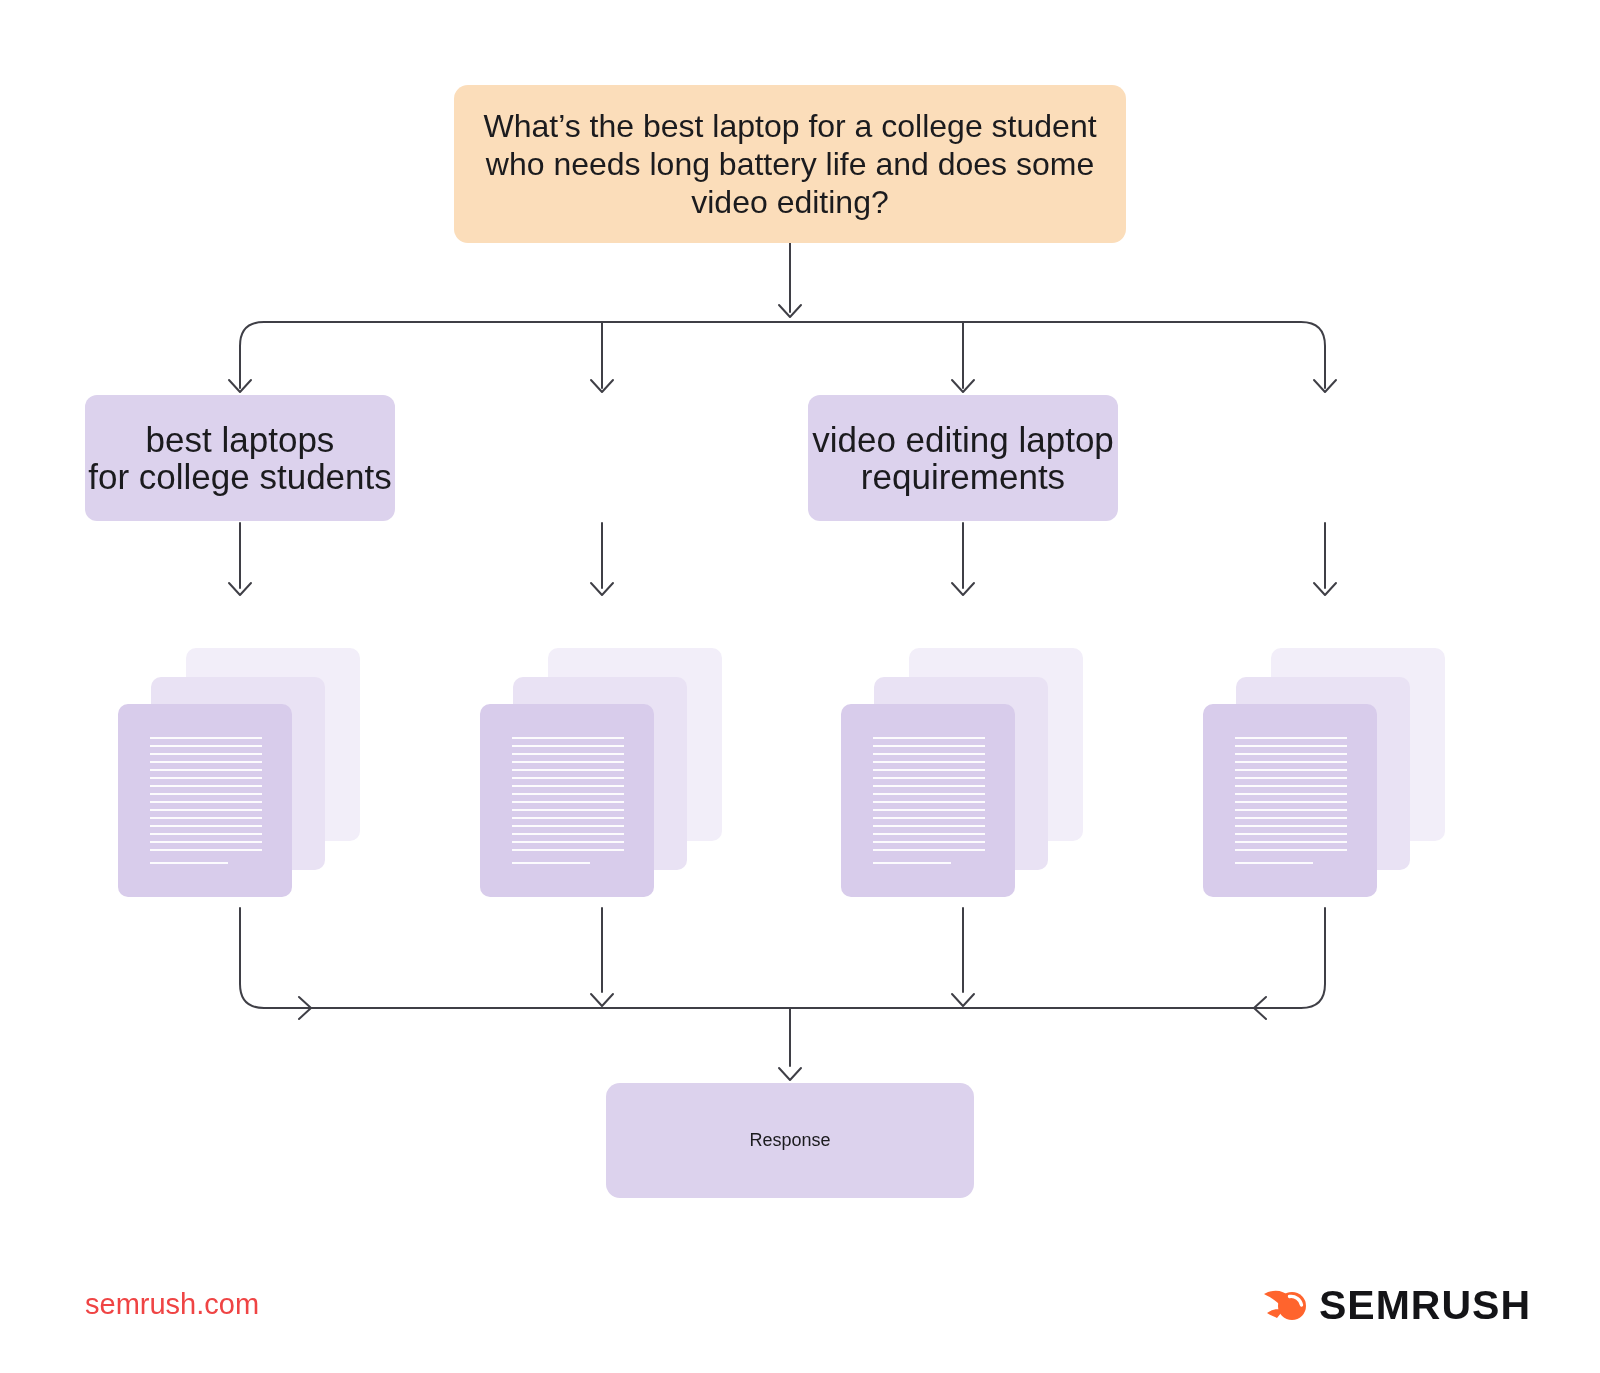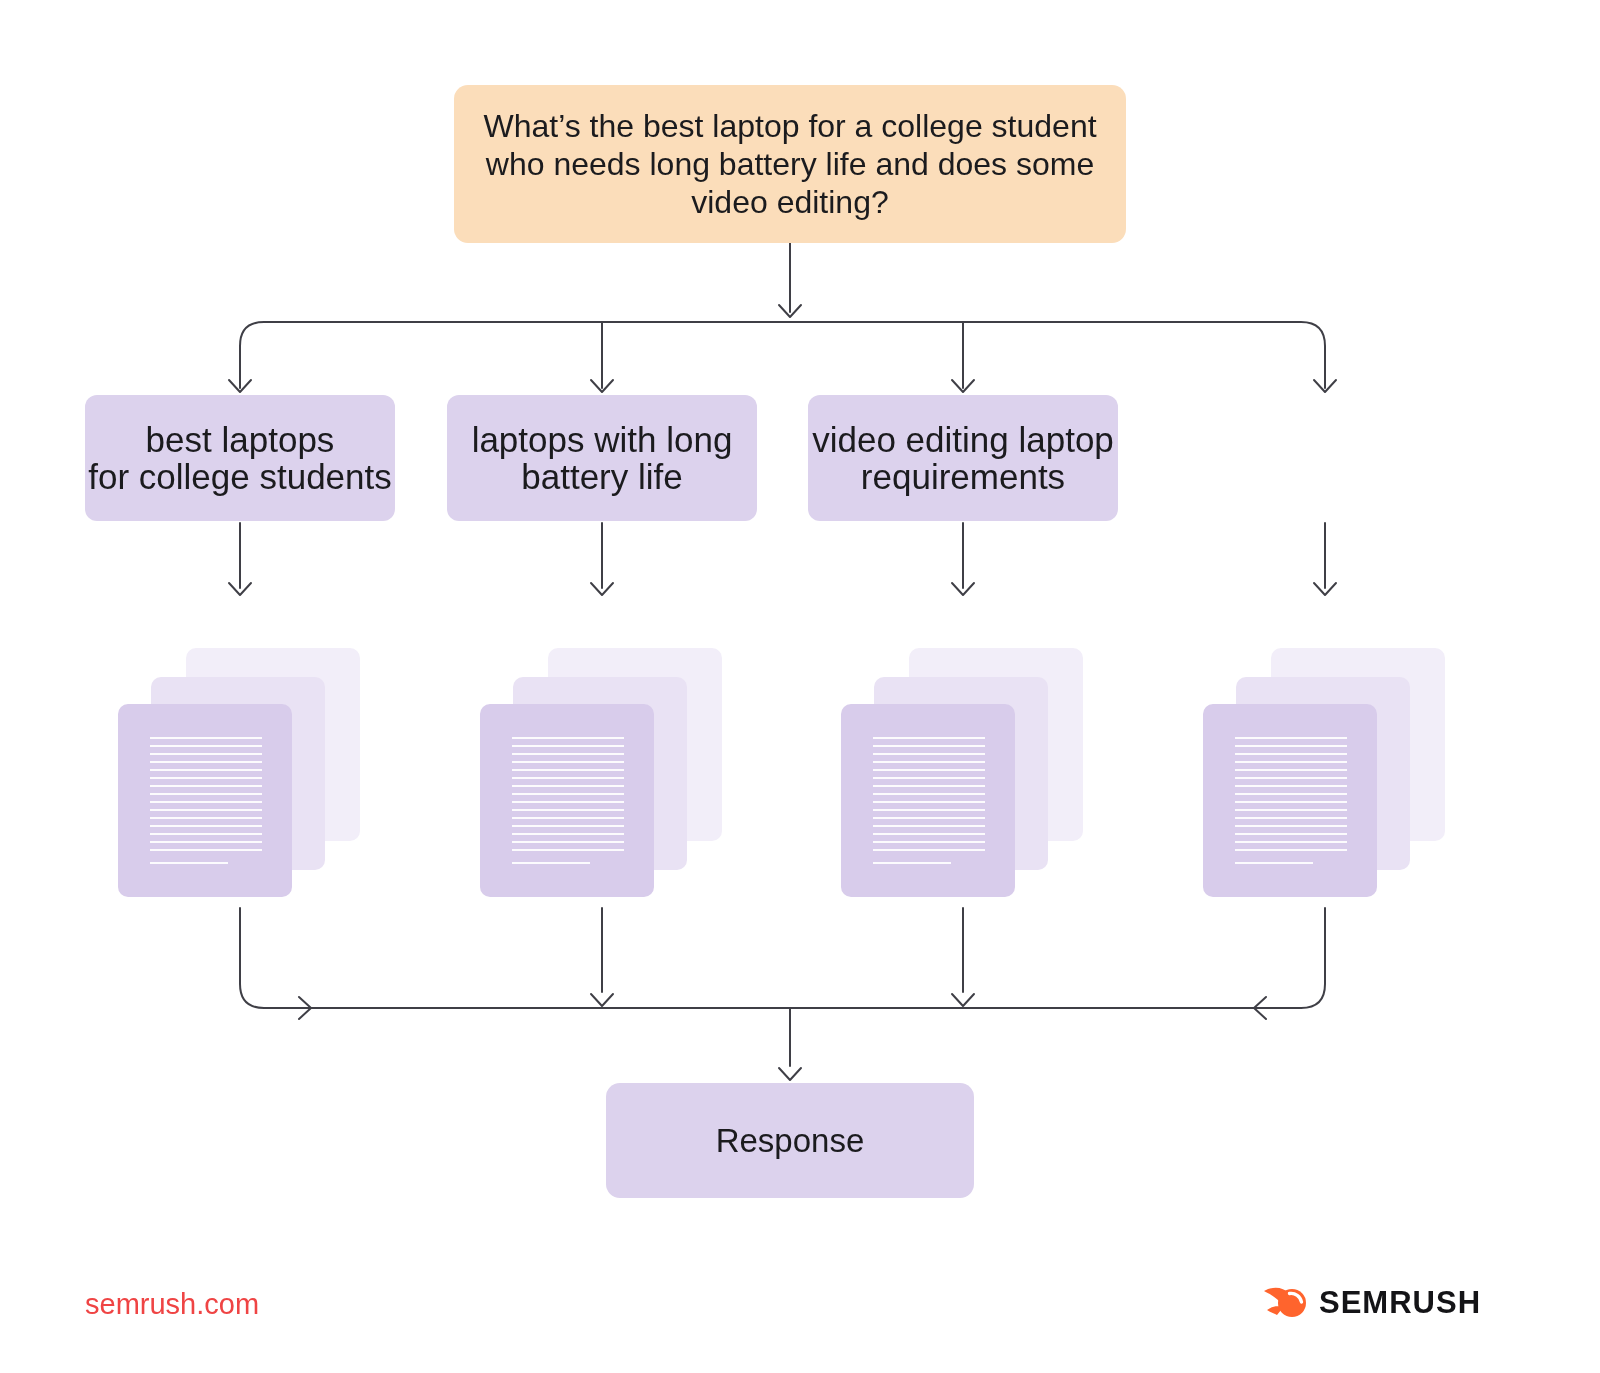--- a/index.html
+++ b/index.html
@@ -11,41 +11,41 @@
 
   .node{position:absolute;display:flex;align-items:center;justify-content:center;
         text-align:center;white-space:pre-line;box-sizing:border-box;}
   .user-prompt{left:454px;top:85px;width:672px;height:158px;
         background:var(--c-user_prompt_fill,#FBDDBA);border-radius:14px;
         font-size:32px;line-height:38px;}
   .query-box{top:395px;width:310px;height:126px;
         background:var(--c-query_fill,#DCD2ED);border-radius:12px;
         font-size:35px;line-height:37px;}
   .response{left:606px;top:1083px;width:368px;height:115px;
-        background:var(--c-query_fill,#DCD2ED);border-radius:14px;font-size:33px;}
+        background:var(--c-query_fill,#DCD2ED);border-radius:14px;font-size:18px;}
 
   .legend{position:absolute;left:1195px;top:88px;display:flex;flex-direction:column;gap:16px;}
   .legend-row{display:flex;align-items:center;gap:18px;font-size:27px;line-height:30px;}
   .legend-dot{width:22px;height:22px;border-radius:50%;flex:0 0 auto;}
 
   .doc-stack{position:absolute;top:648px;width:242px;height:249px;}
   .doc{position:absolute;width:174px;height:193px;border-radius:10px;}
   .doc.back{left:68px;top:0;background:var(--c-doc_back,#F2EEF9);}
   .doc.mid{left:33px;top:29px;background:var(--c-doc_middle,#E9E2F4);}
   .doc.front{left:0;top:56px;background:var(--c-doc_front,#D8CCEB);}
   .doc-lines{position:absolute;left:32px;top:33px;width:112px;height:119px;
         background:repeating-linear-gradient(to bottom,
           rgba(255,255,255,.92) 0,rgba(255,255,255,.92) 2px,
           rgba(255,255,255,0) 2px,rgba(255,255,255,0) 8px);}
   .doc-line-short{position:absolute;left:32px;top:158px;width:78px;height:2px;
         background:rgba(255,255,255,.92);}
 
   .site-url{position:absolute;left:85px;top:1288px;font-size:29px;color:#ef4444;}
   .brand{position:absolute;left:1262px;top:1282px;display:flex;align-items:center;gap:9px;}
-  .brand-text{font-size:31px;font-weight:800;letter-spacing:1px;color:#141417;}
+  .brand-text{font-size:41px;font-weight:800;letter-spacing:1px;color:#141417;}
 </style>
 </head>
 <body>
 
 <div class="canvas">
 
   <svg class="connectors" viewBox="0 0 1600 1373" xmlns="http://www.w3.org/2000/svg" aria-hidden="true">
     <g>
       <path d="M790 243 L790 312"></path>
       <path d="M779 305 L790 317 L801 305"></path>
@@ -82,22 +82,20 @@
     </g>
   </svg>
 
   <div class="node user-prompt">What’s the best laptop for a college student
 who needs long battery life and does some
 video editing?</div>
 
 
   <div class="node query-box" style="left:85px">best laptops
 for college students</div>
-  <div class="node query-box" style="left:447px">laptops with long
-battery life</div>
   <div class="node query-box" style="left:808px">video editing laptop
 requirements</div>
 
   <div class="doc-stack" style="left:118px">
     <div class="doc back"></div>
     <div class="doc mid"></div>
     <div class="doc front">
       <div class="doc-lines"></div>
       <div class="doc-line-short"></div>
     </div>

